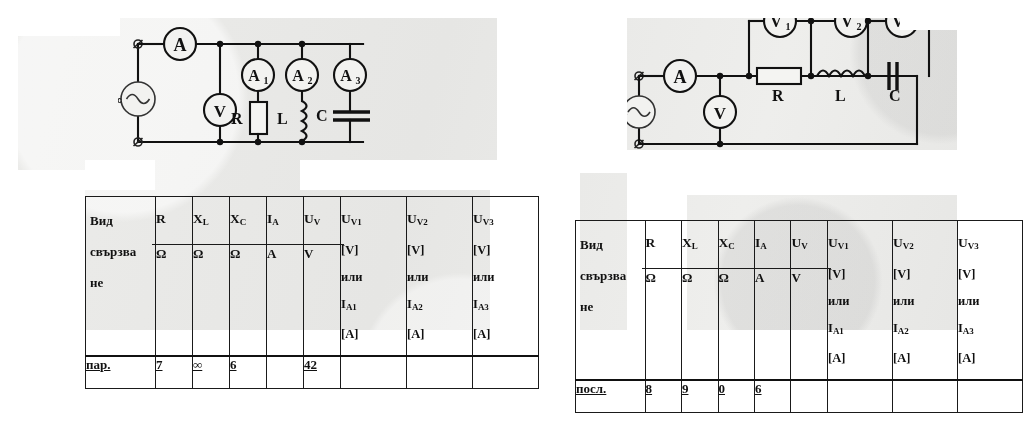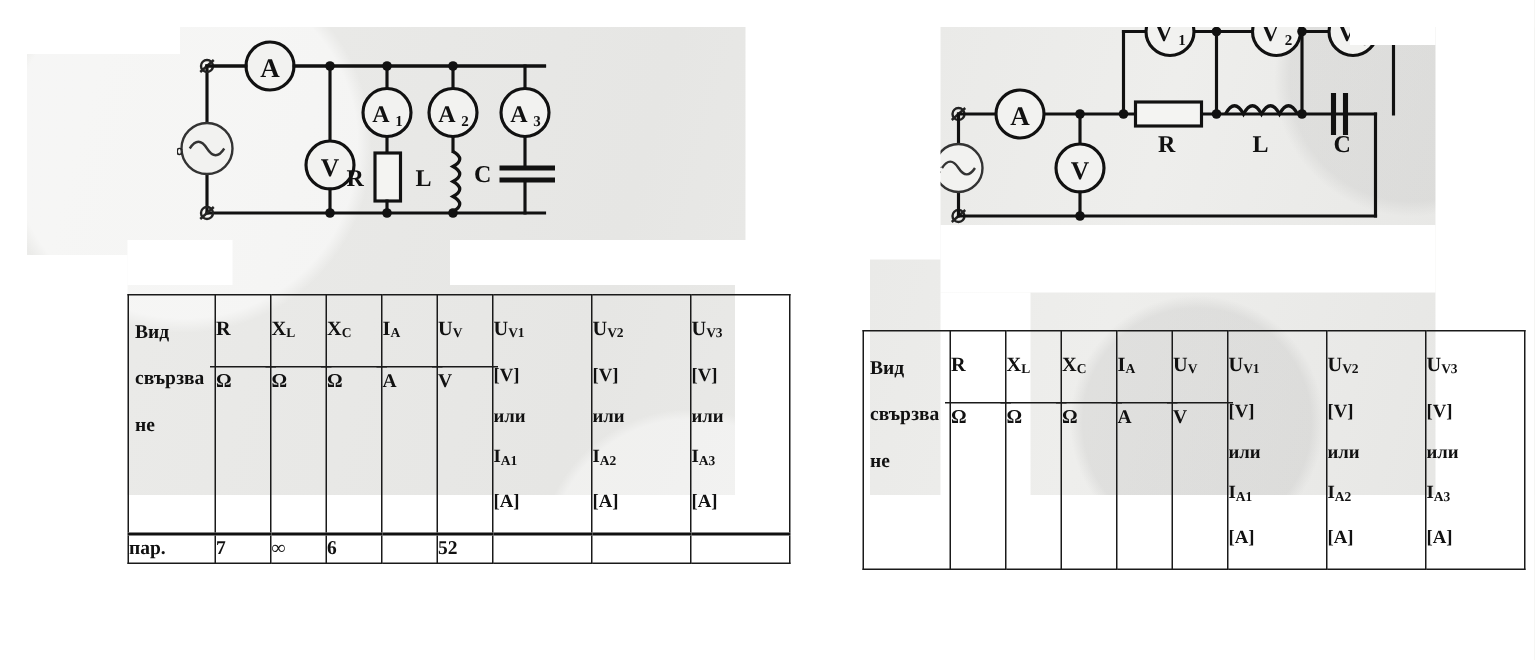--- a/index.html
+++ b/index.html
@@ -69,29 +69,30 @@
     background: transparent;
   }
   .hdr-cell {
     padding: 2px 4px 2px 4px;
     font-size: 12.5px;
     line-height: 13.5px;
     height: 78px;
     box-sizing: border-box;
     white-space: pre-line;
   }
-  .hdr-first { width: 58px; }
+  .hdr-first { width: 70px; }
   .hdr-nar   { width: 37px; }
   .hdr-wide  { width: 66px; }
   .val-cell {
     padding: 2px 4px 3px 4px;
     font-size: 13px;
     line-height: 15px;
-    height: 20px;
+    height: 33px;
     box-sizing: border-box;
+    text-decoration: underline;
   }
   .sub { font-size: 9px; vertical-align: -0.22em; }
   .hdr-top {
     display: block;
     font-size: 13.5px;
     line-height: 15px;
     padding-bottom: 1px;
   }
   .hdr-sep {
     display: block;
@@ -343,21 +344,21 @@
           <span class="hdr-nosep"><span>I</span><span class="sub">A3</span></span>
           <span class="hdr-nosep">[A]</span>
         </td>
       </tr>
       <tr class="valrow">
         <td class="val-cell">пар.</td>
         <td class="val-cell">7</td>
         <td class="val-cell">∞</td>
         <td class="val-cell">6</td>
         <td class="val-cell"></td>
-        <td class="val-cell">52</td>
+        <td class="val-cell">42</td>
         <td class="val-cell"></td>
         <td class="val-cell"></td>
         <td class="val-cell"></td>
       </tr>
     </tbody>
       </table>
   </div>
 
   <div class="table-wrap" id="table-right">
     <table class="meas">
@@ -403,17 +404,28 @@
           <span class="hdr-nosep">[A]</span>
         </td>
         <td class="hdr-cell hdr-wide">
           <span class="hdr-top"><span>U</span><span class="sub">V3</span></span>
           <span class="hdr-nosep">[V]</span>
           <span class="hdr-nosep">или</span>
           <span class="hdr-nosep"><span>I</span><span class="sub">A3</span></span>
           <span class="hdr-nosep">[A]</span>
         </td>
       </tr>
+      <tr class="valrow">
+        <td class="val-cell">посл.</td>
+        <td class="val-cell">8</td>
+        <td class="val-cell">9</td>
+        <td class="val-cell">0</td>
+        <td class="val-cell">6</td>
+        <td class="val-cell"></td>
+        <td class="val-cell"></td>
+        <td class="val-cell"></td>
+        <td class="val-cell"></td>
+      </tr>
     </tbody>
       </table>
   </div>
 
 </div>
 
 </body></html>

